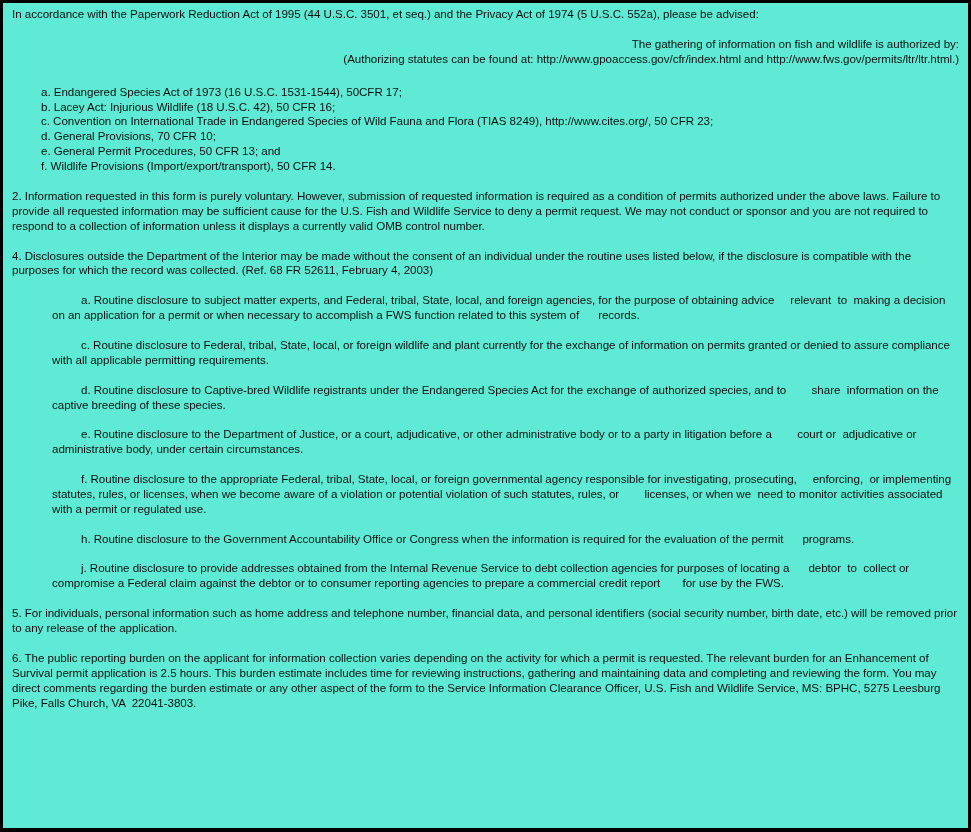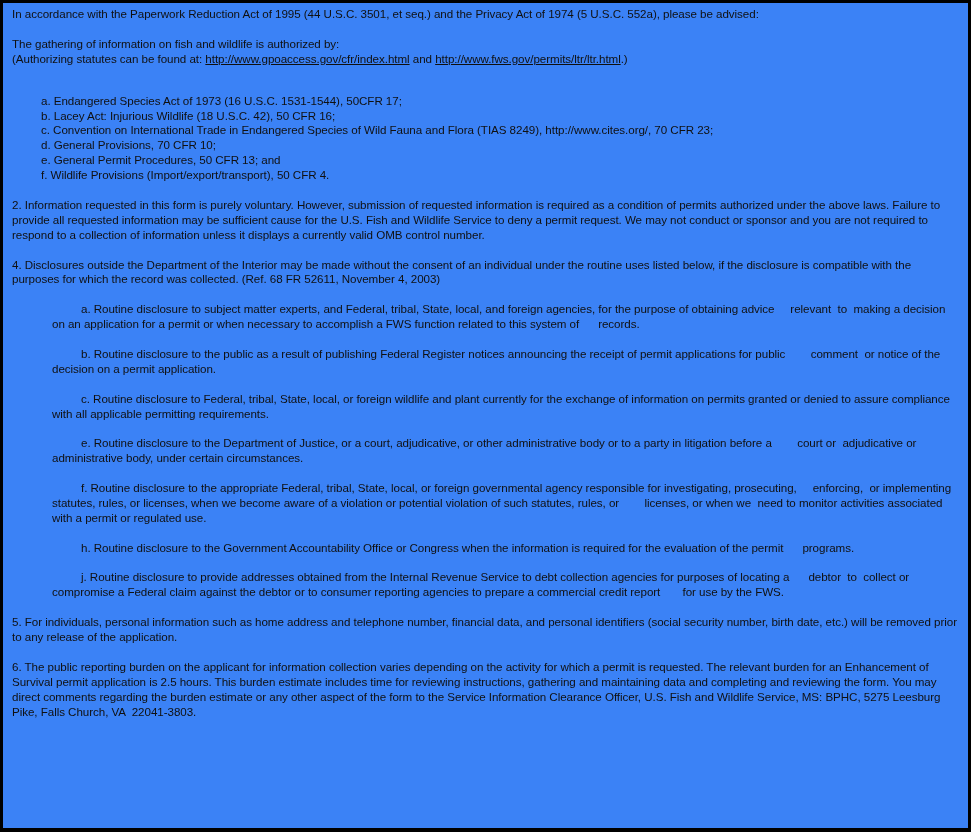--- a/index.html
+++ b/index.html
@@ -3,68 +3,68 @@
 <meta charset="utf-8">
 <style>
   * { box-sizing: border-box; }
   html, body { margin: 0; padding: 0; background: #ffffff; }
 
   .doc {
     width: 971px;
     height: 832px;
     border: 3px solid #000000;
     border-bottom-width: 4px;
-    background: #3b82f6;
+    background: #5eead4;
     padding: 4px 9px 2px 9px;
     font-family: "Liberation Sans", "DejaVu Sans", sans-serif;
     font-size: 11.6px;
     line-height: 14.9px;
     letter-spacing: -0.05px;
     color: #101010;
     overflow: hidden;
   }
 
   .para   { margin: 0 0 14.9px 0; white-space: pre-wrap; }
   .tight  { margin: 0; white-space: pre-wrap; }
-  .block  { margin: 0 0 27px 0; }
+  .block  { margin: 0 0 18px 0; text-align: right; }
   .statutes { margin: 0 0 14.9px 29px; }
   .statute  { white-space: pre-wrap; }
   .first-indent { text-indent: 29px; margin-left: 40px; }
   .last   { margin-bottom: 0; }
-  .link   { text-decoration: underline; color: inherit; cursor: pointer; }
+  .link   { color: inherit; cursor: pointer; }
 </style>
 </head>
 <body>
 
 <div class="doc">
 
   <p class="para">In accordance with the Paperwork Reduction Act of 1995 (44 U.S.C. 3501, et seq.) and the Privacy Act of 1974 (5 U.S.C. 552a), please be advised:</p>
 
   <div class="block">
     <div class="tight">The gathering of information on fish and wildlife is authorized by:</div>
     <div class="tight"><span>(Authorizing statutes can be found at: </span><span class="link">http://www.gpoaccess.gov/cfr/index.html</span><span> and </span><span class="link">http://www.fws.gov/permits/ltr/ltr.html</span><span>.)</span></div>
   </div>
 
   <div class="statutes">
     <div class="statute">a. Endangered Species Act of 1973 (16 U.S.C. 1531-1544), 50CFR 17;</div>
     <div class="statute">b. Lacey Act: Injurious Wildlife (18 U.S.C. 42), 50 CFR 16;</div>
-    <div class="statute">c. Convention on International Trade in Endangered Species of Wild Fauna and Flora (TIAS 8249), http://www.cites.org/, 70 CFR 23;</div>
+    <div class="statute">c. Convention on International Trade in Endangered Species of Wild Fauna and Flora (TIAS 8249), http://www.cites.org/, 50 CFR 23;</div>
     <div class="statute">d. General Provisions, 70 CFR 10;</div>
     <div class="statute">e. General Permit Procedures, 50 CFR 13; and</div>
-    <div class="statute">f. Wildlife Provisions (Import/export/transport), 50 CFR 4.</div>
+    <div class="statute">f. Wildlife Provisions (Import/export/transport), 50 CFR 14.</div>
   </div>
 
   <p class="para">2. Information requested in this form is purely voluntary. However, submission of requested information is required as a condition of permits authorized under the above laws. Failure to provide all requested information may be sufficient cause for the U.S. Fish and Wildlife Service to deny a permit request. We may not conduct or sponsor and you are not required to respond to a collection of information unless it displays a currently valid OMB control number.</p>
 
 
-  <p class="para">4. Disclosures outside the Department of the Interior may be made without the consent of an individual under the routine uses listed below, if the disclosure is compatible with the purposes for which the record was collected. (Ref. 68 FR 52611, November 4, 2003)</p>
+  <p class="para">4. Disclosures outside the Department of the Interior may be made without the consent of an individual under the routine uses listed below, if the disclosure is compatible with the purposes for which the record was collected. (Ref. 68 FR 52611, February 4, 2003)</p>
 
   <p class="para first-indent">a. Routine disclosure to subject matter experts, and Federal, tribal, State, local, and foreign agencies, for the purpose of obtaining advice     relevant  to  making a decision on an application for a permit or when necessary to accomplish a FWS function related to this system of      records.</p>
-  <p class="para first-indent">b. Routine disclosure to the public as a result of publishing Federal Register notices announcing the receipt of permit applications for public        comment  or notice of the decision on a permit application.</p>
   <p class="para first-indent">c. Routine disclosure to Federal, tribal, State, local, or foreign wildlife and plant currently for the exchange of information on permits granted or denied to assure compliance with all applicable permitting requirements.</p>
+  <p class="para first-indent">d. Routine disclosure to Captive-bred Wildlife registrants under the Endangered Species Act for the exchange of authorized species, and to        share  information on the captive breeding of these species.</p>
   <p class="para first-indent">e. Routine disclosure to the Department of Justice, or a court, adjudicative, or other administrative body or to a party in litigation before a        court or  adjudicative or administrative body, under certain circumstances.</p>
   <p class="para first-indent">f. Routine disclosure to the appropriate Federal, tribal, State, local, or foreign governmental agency responsible for investigating, prosecuting,     enforcing,  or implementing statutes, rules, or licenses, when we become aware of a violation or potential violation of such statutes, rules, or        licenses, or when we  need to monitor activities associated with a permit or regulated use.</p>
   <p class="para first-indent">h. Routine disclosure to the Government Accountability Office or Congress when the information is required for the evaluation of the permit      programs.</p>
   <p class="para first-indent">j. Routine disclosure to provide addresses obtained from the Internal Revenue Service to debt collection agencies for purposes of locating a      debtor  to  collect or compromise a Federal claim against the debtor or to consumer reporting agencies to prepare a commercial credit report       for use by the FWS.</p>
 
   <p class="para">5. For individuals, personal information such as home address and telephone number, financial data, and personal identifiers (social security number, birth date, etc.) will be removed prior to any release of the application.</p>
 
   <p class="para last">6. The public reporting burden on the applicant for information collection varies depending on the activity for which a permit is requested. The relevant burden for an Enhancement of Survival permit application is 2.5 hours. This burden estimate includes time for reviewing instructions, gathering and maintaining data and completing and reviewing the form. You may direct comments regarding the burden estimate or any other aspect of the form to the Service Information Clearance Officer, U.S. Fish and Wildlife Service, MS: BPHC, 5275 Leesburg Pike, Falls Church, VA  22041-3803.</p>
 
 </div>

